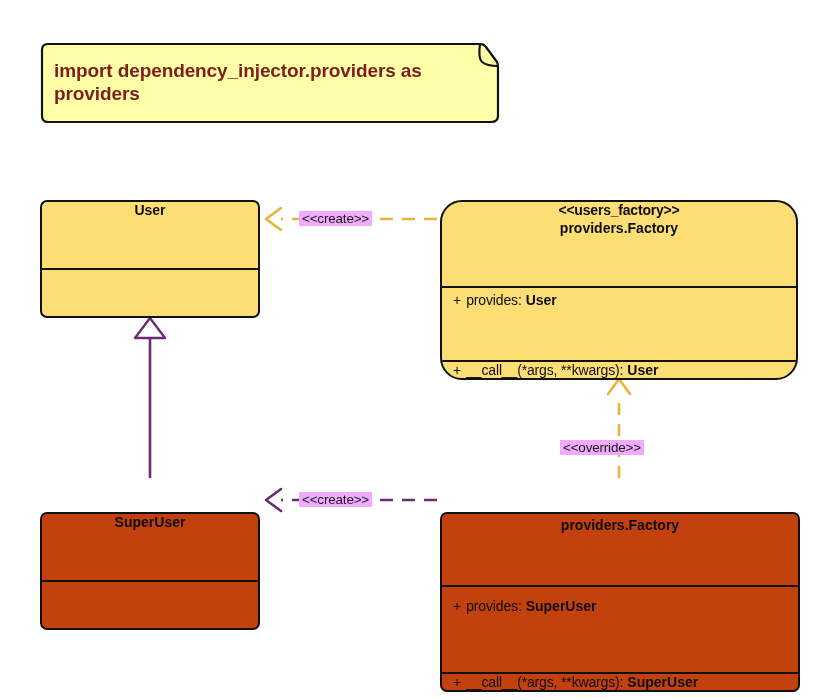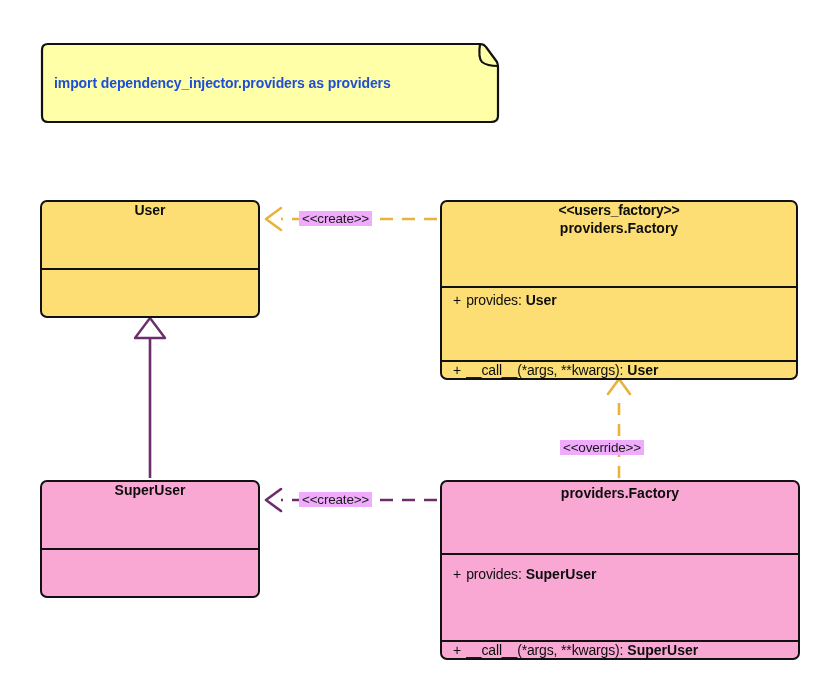--- a/index.html
+++ b/index.html
@@ -41,40 +41,40 @@
   .note-body {
     position: absolute;
     inset: 0;
   }
   .note-text {
     position: absolute;
     left: 14px;
     right: 26px;
     top: 50%;
     transform: translateY(-50%);
-    font-size: 14px;
-    font-weight: bold;
-    color: #1d4ed8;
+    font-size: 19px;
+    font-weight: bold;
+    color: #7f1d1d;
     line-height: 1.2;
     letter-spacing: -0.1px;
   }
 
   
   .uml-class {
     position: absolute;
     box-sizing: border-box;
     border: 2.2px solid #111111;
     border-radius: 7px;
     overflow: hidden;
     display: flex;
     flex-direction: column;
     gap: 48px;
   }
   .uml-class.gold   { background: #FCDE74; }
-  .uml-class.purple { background: #f9a8d4; }
+  .uml-class.purple { background: #c2410c; margin-top: 32px; }
 
   .cmp {
     box-sizing: border-box;
     position: relative;
   }
   .cmp + .cmp {
     border-top: 2.2px solid #111111;
   }
 
   .cmp-title {
@@ -171,21 +171,21 @@
   </div>
 
   <div class="uml-class gold" style="left:40px; top:200px; width:220px; height:118px;">
     <div class="cmp cmp-title" style="height:40px;">
       <span>User</span>
     </div>
     <div class="cmp cmp-empty" style="height:39px;"></div>
     <div class="cmp cmp-empty" style="flex:1;"></div>
   </div>
 
-  <div class="uml-class gold" style="left:440px; top:200px; width:358px; height:180px;">
+  <div class="uml-class gold" style="left:440px; top:200px; width:358px; height:180px;border-radius:22px;">
     <div class="cmp cmp-title" style="height:58px;">
       <span class="stereo">&lt;&lt;users_factory&gt;&gt;</span>
       <span>providers.Factory</span>
     </div>
     <div class="cmp cmp-member" style="height:57px;">
       <span>+</span>
       <span class="mono-name" style="margin-left:5px;">provides:</span>
       <span class="type">User</span>
     </div>
     <div class="cmp cmp-member" style="flex:1;">

